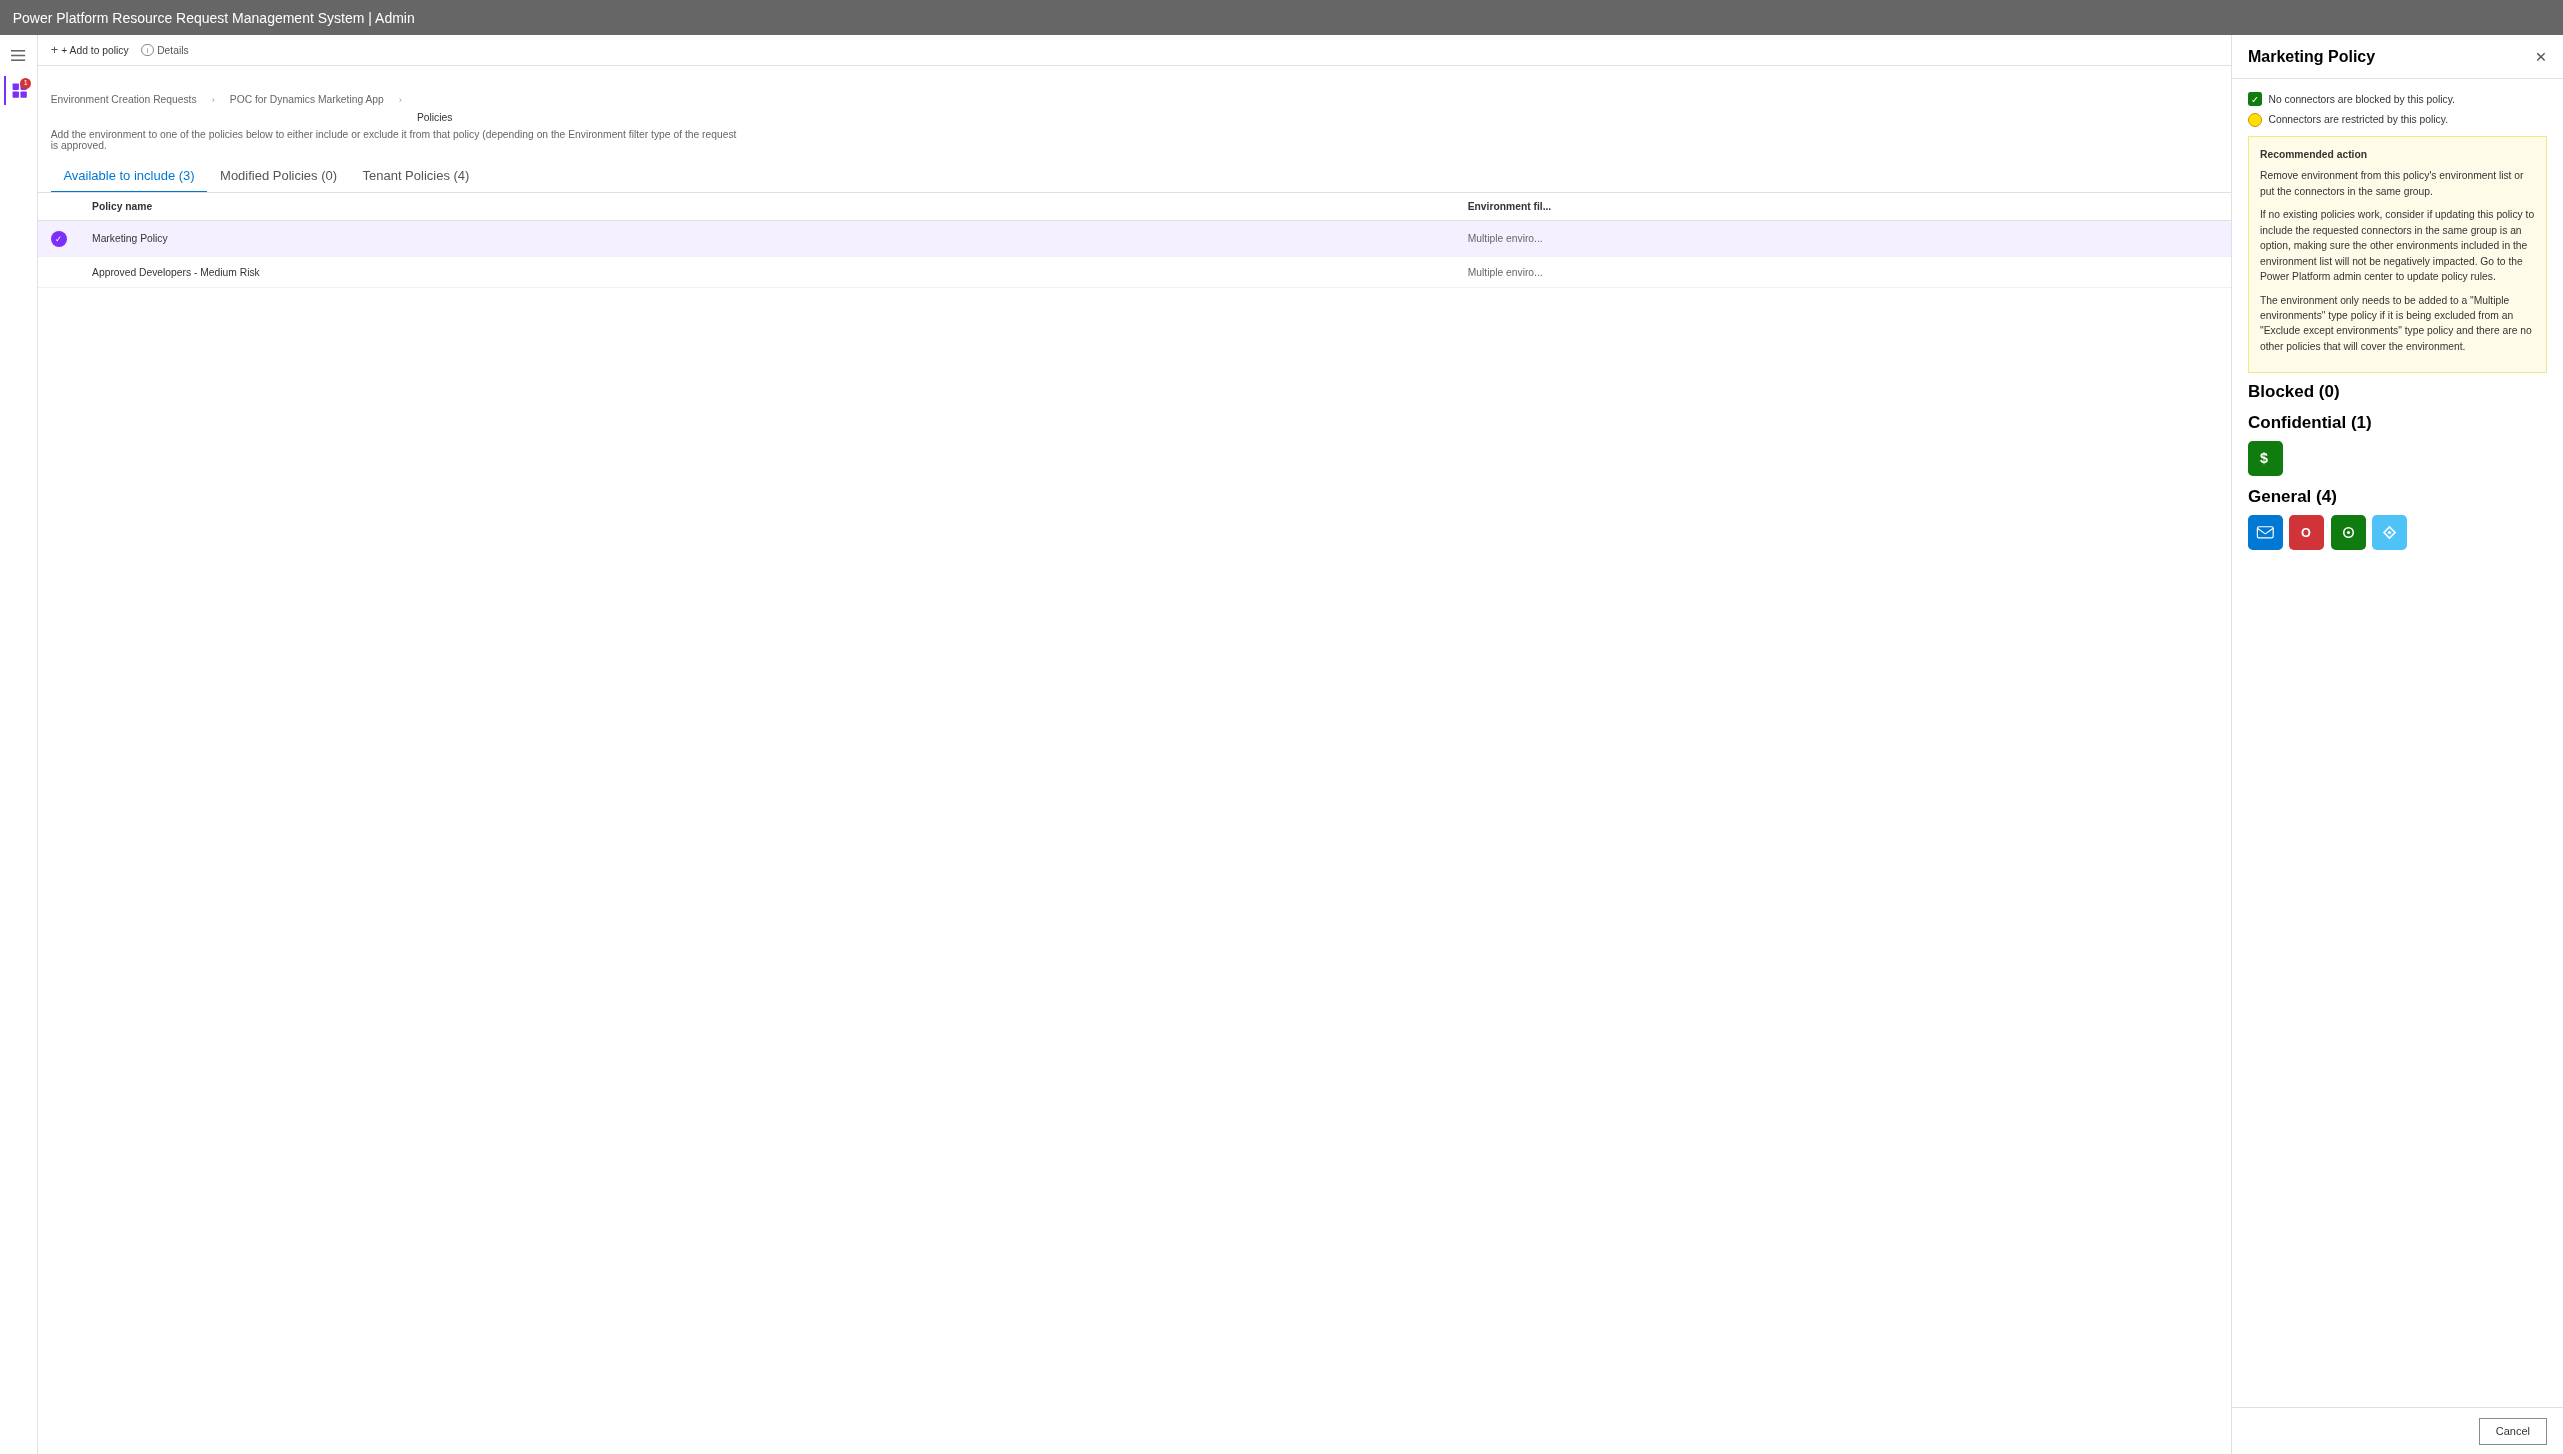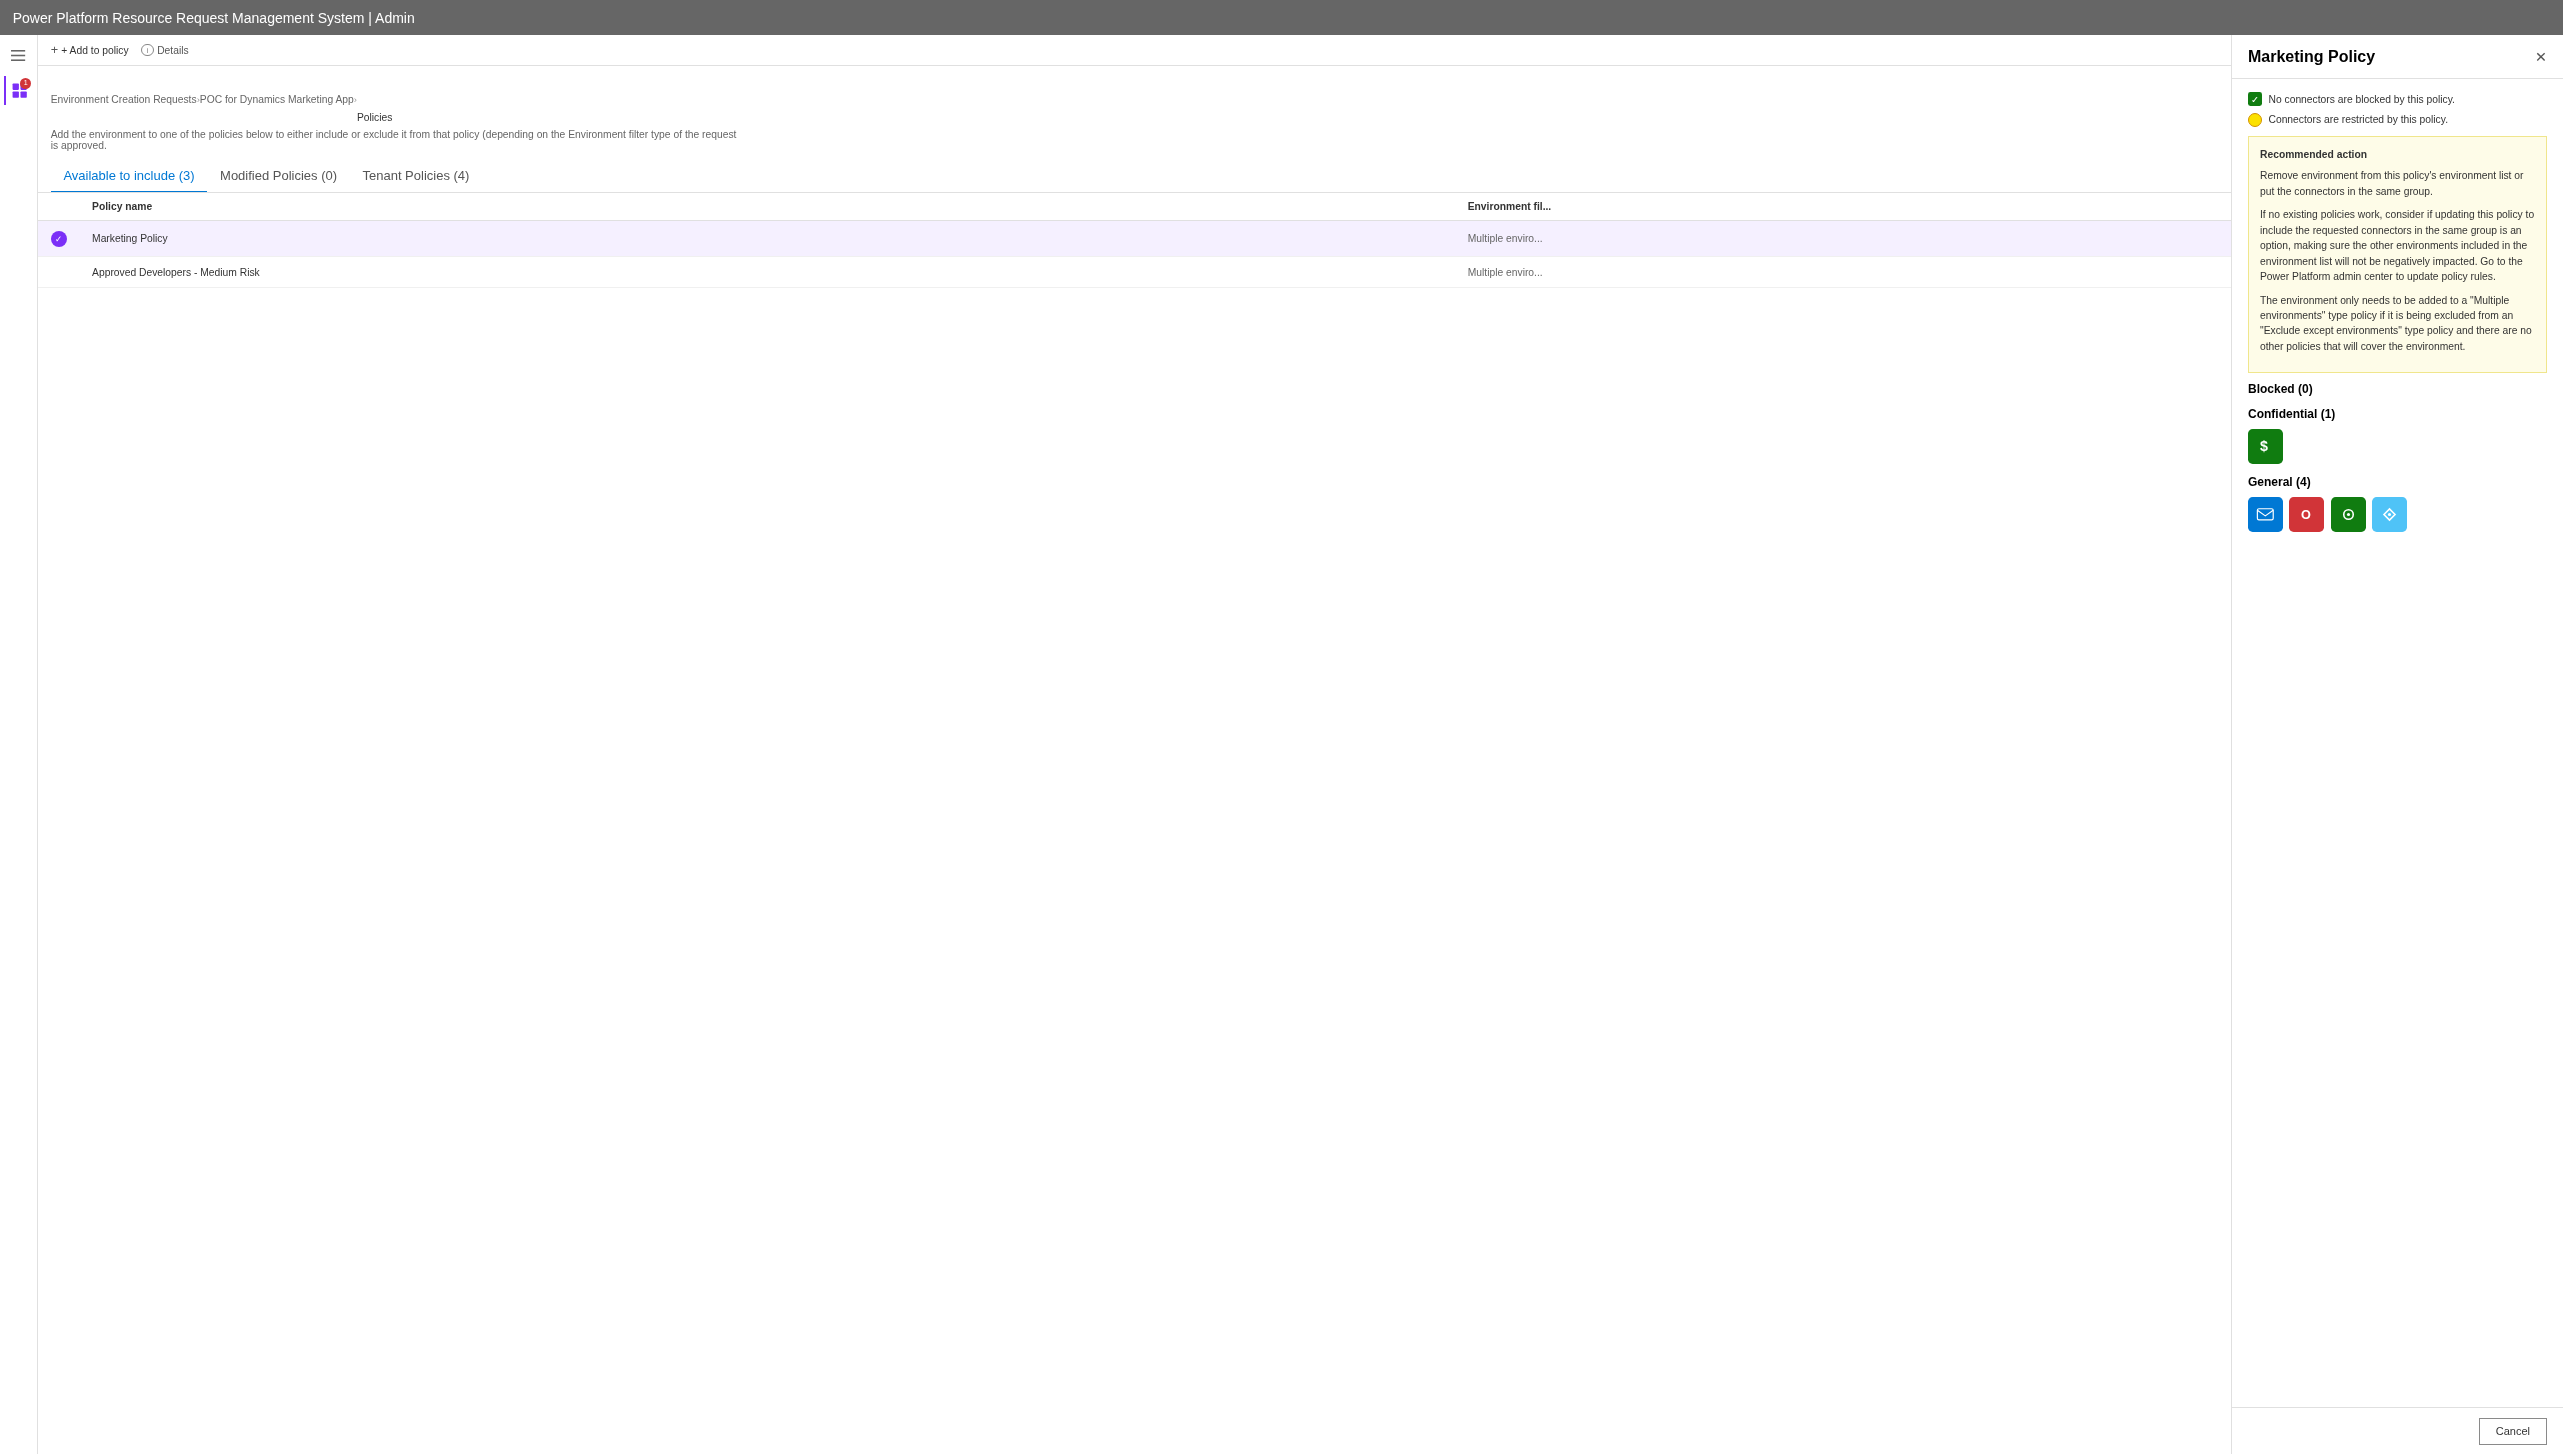--- a/index.html
+++ b/index.html
@@ -120,21 +120,21 @@
       justify-content: center;
       font-size: 8px;
       color: #888;
     }
 
     
     .breadcrumb {
       padding: 9.5px 12.7px 3.2px;
       display: flex;
       align-items: center;
-      gap: 0;
+      gap: 15px;
       font-size: 10.3px;
       color: #666;
     }
     .breadcrumb-item { color: #666; cursor: pointer; }
     .breadcrumb-item.active { color: #333; font-weight: 500; margin-top: 36px; }
     .breadcrumb-sep { color: #999; font-size: 9.5px; }
 
     
     .description {
       padding: 3.2px 12.7px 9.5px;
@@ -286,21 +286,21 @@
     .recommended-text {
       color: #333;
       margin-bottom: 8px;
     }
 
     
     .connector-section {
       margin-bottom: 11px;
     }
     .connector-section-title {
-      font-size: 12px;
+      font-size: 17px;
       font-weight: 600;
       margin-bottom: 8px;
       color: #000;
     }
     .connector-icons {
       display: flex;
       gap: 6.3px;
       flex-wrap: wrap;
     }
     .connector-icon {

